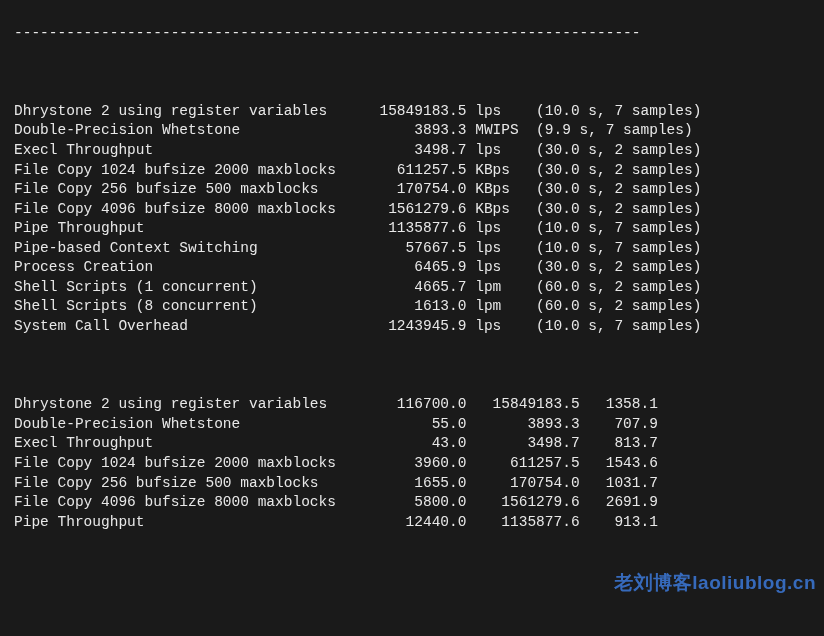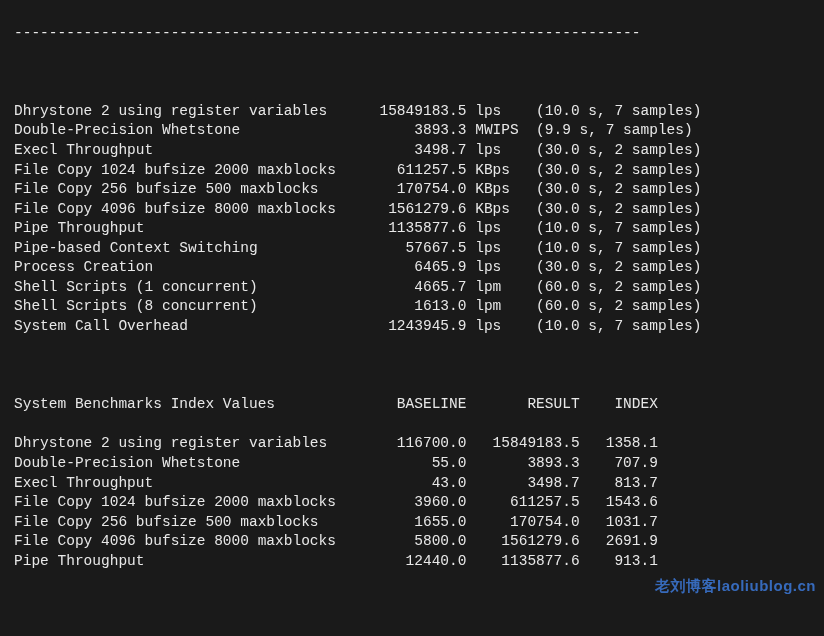--- a/index.html
+++ b/index.html
@@ -19,40 +19,39 @@
     padding: 4px 10px 4px 14px;
     white-space: pre;
   }
   .line { display: block; }
   .watermark {
     position: absolute;
     right: 8px;
     bottom: 40px;
     color: #3c78d8;
     font-family: sans-serif;
-    font-size: 15px;
+    font-size: 19px;
     font-weight: 700;
     opacity: 0.85;
     letter-spacing: 0.5px;
     pointer-events: none;
     user-select: none;
   }
   .watermark .cn { color: #3c78d8; }
   .watermark .en { color: #3c78d8; }
   .dashrule { letter-spacing: 0; }
 </style>
 </head>
 <body>
 
 <div class="term">
 <span class="line dashrule">------------------------------------------------------------------------</span>
 <span class="line"> </span>
 <div id="tests-block"><span class="line">Dhrystone 2 using register variables      15849183.5 lps    (10.0 s, 7 samples)</span><span class="line">Double-Precision Whetstone                    3893.3 MWIPS  (9.9 s, 7 samples)</span><span class="line">Execl Throughput                              3498.7 lps    (30.0 s, 2 samples)</span><span class="line">File Copy 1024 bufsize 2000 maxblocks       611257.5 KBps   (30.0 s, 2 samples)</span><span class="line">File Copy 256 bufsize 500 maxblocks         170754.0 KBps   (30.0 s, 2 samples)</span><span class="line">File Copy 4096 bufsize 8000 maxblocks      1561279.6 KBps   (30.0 s, 2 samples)</span><span class="line">Pipe Throughput                            1135877.6 lps    (10.0 s, 7 samples)</span><span class="line">Pipe-based Context Switching                 57667.5 lps    (10.0 s, 7 samples)</span><span class="line">Process Creation                              6465.9 lps    (30.0 s, 2 samples)</span><span class="line">Shell Scripts (1 concurrent)                  4665.7 lpm    (60.0 s, 2 samples)</span><span class="line">Shell Scripts (8 concurrent)                  1613.0 lpm    (60.0 s, 2 samples)</span><span class="line">System Call Overhead                       1243945.9 lps    (10.0 s, 7 samples)</span></div>
 <span class="line"> </span>
-<span class="line" id="index-header">System Benchmarks Index Values              BASELINE       RESULT    INDEX</span>
 <div id="index-block"><span class="line">Dhrystone 2 using register variables        116700.0   15849183.5   1358.1</span><span class="line">Double-Precision Whetstone                      55.0       3893.3    707.9</span><span class="line">Execl Throughput                                43.0       3498.7    813.7</span><span class="line">File Copy 1024 bufsize 2000 maxblocks         3960.0     611257.5   1543.6</span><span class="line">File Copy 256 bufsize 500 maxblocks           1655.0     170754.0   1031.7</span><span class="line">File Copy 4096 bufsize 8000 maxblocks         5800.0    1561279.6   2691.9</span><span class="line">Pipe Throughput                              12440.0    1135877.6    913.1</span></div>
 
 
 
 
 </div>
 
 <div class="watermark">
   <span class="cn">老刘博客</span><span class="en">laoliublog.cn</span>
 </div>

